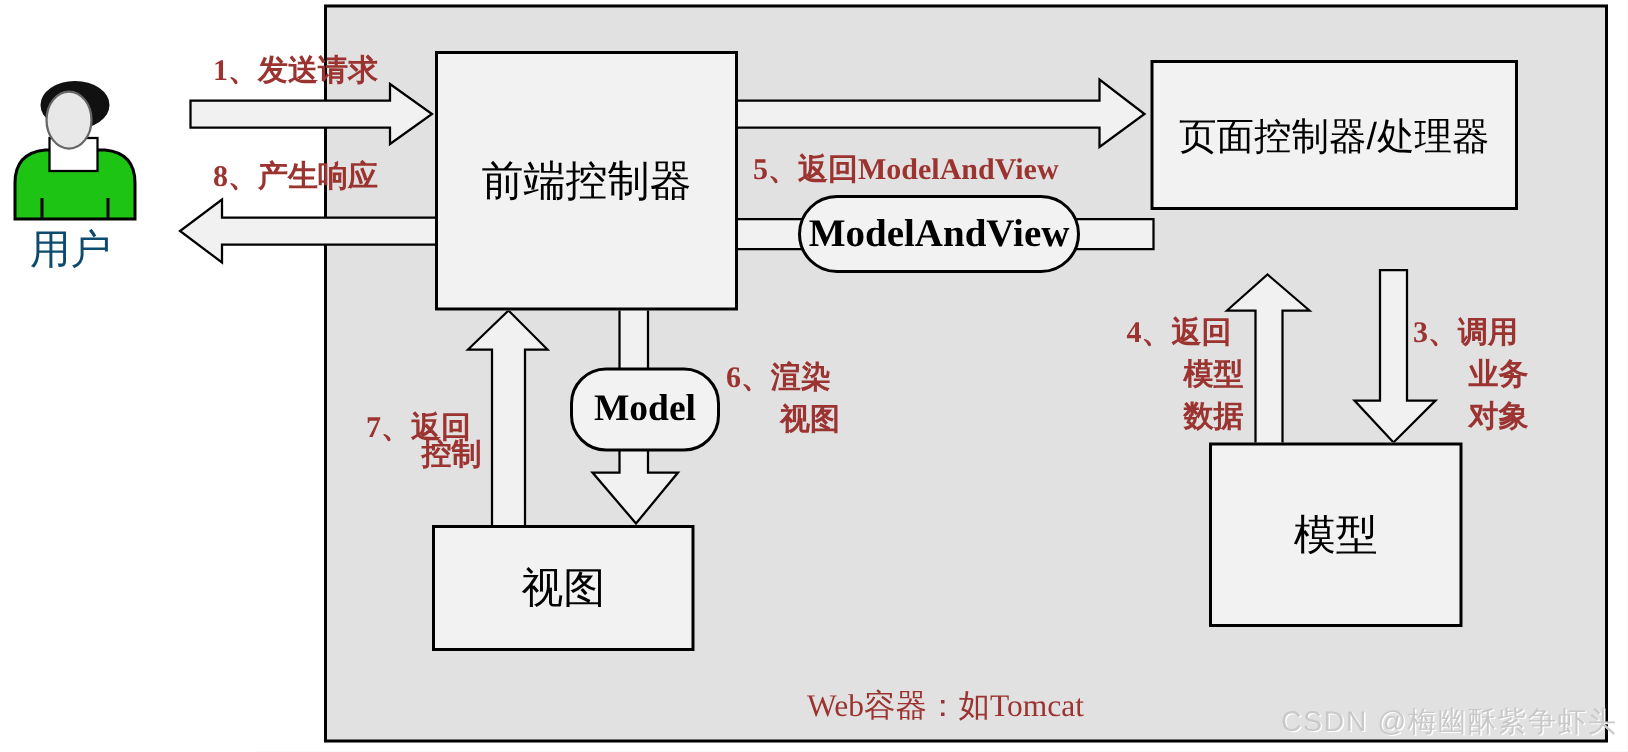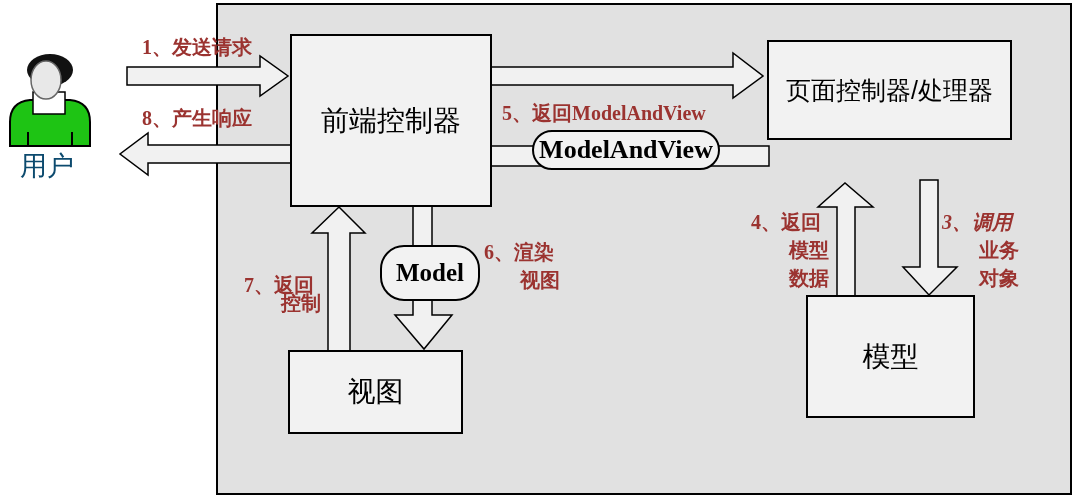--- a/index.html
+++ b/index.html
@@ -20,21 +20,21 @@
   .box-front{left:290px;top:34px;width:202px;height:173px;font-size:28px;}
   .box-page{left:767px;top:40px;width:245px;height:100px;font-size:25px;}
   .box-model{left:806px;top:295px;width:169px;height:123px;font-size:28px;}
   .box-view{left:288px;top:350px;width:175px;height:84px;font-size:28px;}
   .stadium{
     position:absolute;background:#f2f2f2;border:2px solid #000;box-sizing:border-box;
     display:flex;align-items:center;justify-content:center;color:#000;z-index:3;
     font-family:"Liberation Serif",serif;font-weight:bold;white-space:nowrap;
   }
   .st-model{left:380px;top:245px;width:100px;height:56px;border-radius:24px;font-size:25px;}
-  .st-mav{left:532px;top:130px;width:188px;height:40px;border-radius:26px;font-size:26px;}
+  .st-mav{left:532px;top:130px;width:188px;height:52px;border-radius:26px;font-size:26px;}
   .lbl{
     position:absolute;color:#9b3330;font-weight:bold;font-size:20px;line-height:1.1;
     font-family:"Liberation Serif",serif;white-space:nowrap;z-index:4;
   }
   .user-label{
     position:absolute;left:20px;top:148px;color:#0c4a6e;font-size:27px;z-index:4;
     font-family:"Liberation Serif",serif;white-space:nowrap;
   }
   .caption{
     position:absolute;left:538px;top:456px;color:#9b3330;font-size:21px;z-index:4;
@@ -104,18 +104,20 @@
   <div class="lbl" style="left:484px;top:241px;">6、渲染</div>
   <div class="lbl" style="left:520px;top:269px;">视图</div>
 
   <div class="lbl" style="left:244px;top:274px;">7、返回</div>
   <div class="lbl" style="left:281px;top:292px;text-align:right;">控制</div>
 
   <div class="lbl" style="left:751px;top:211px;">4、返回</div>
   <div class="lbl" style="left:789px;top:239px;">模型</div>
   <div class="lbl" style="left:789px;top:267px;">数据</div>
 
-  <div class="lbl" style="left:942px;top:211px;font-style:italic;">3、调用</div>
+  <div class="lbl" style="left:942px;top:211px;">3、调用</div>
   <div class="lbl" style="left:979px;top:239px;">业务</div>
   <div class="lbl" style="left:979px;top:267px;">对象</div>
 
+  <div class="caption">Web容器：如Tomcat</div>
+  <div class="watermark">CSDN @梅幽酥紫争虾头</div>
 
 </div>
 
 </body></html>

